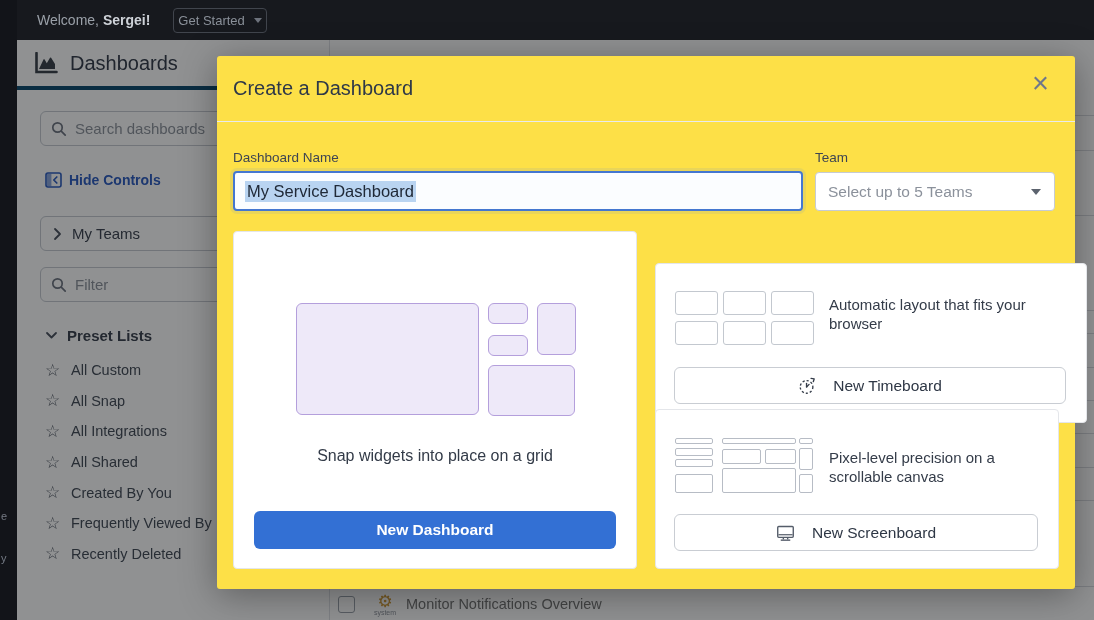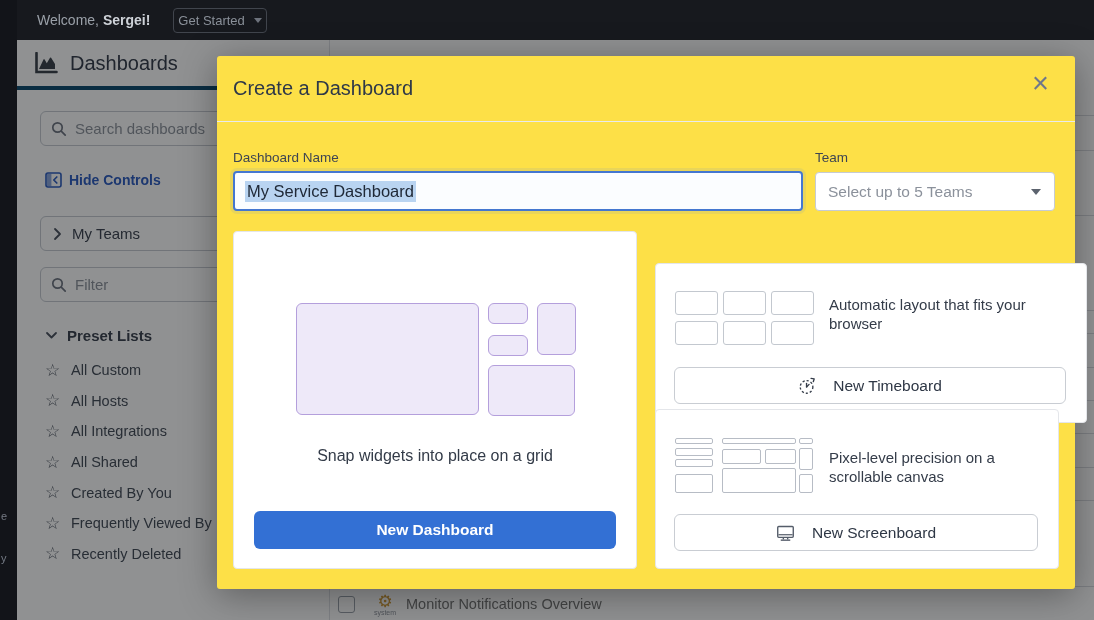--- a/index.html
+++ b/index.html
@@ -169,21 +169,21 @@
       <span>Preset Lists</span>
     </div>
 
     <div class="preset-list">
       <div class="preset-item">
         <span class="star">☆</span>
         <span class="lbl">All Custom</span>
       </div>
       <div class="preset-item">
         <span class="star">☆</span>
-        <span class="lbl">All Hosts</span>
+        <span class="lbl">All Snap</span>
       </div>
       <div class="preset-item">
         <span class="star">☆</span>
         <span class="lbl">All Integrations</span>
       </div>
       <div class="preset-item">
         <span class="star">☆</span>
         <span class="lbl">All Shared</span>
       </div>
       <div class="preset-item">

